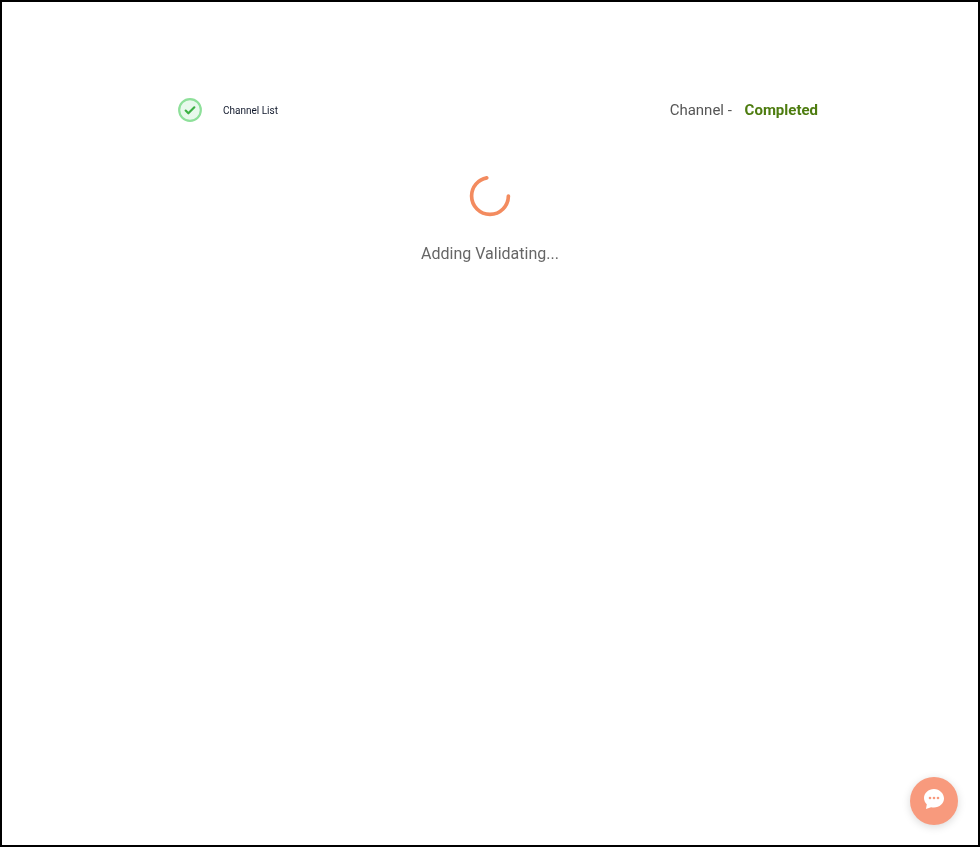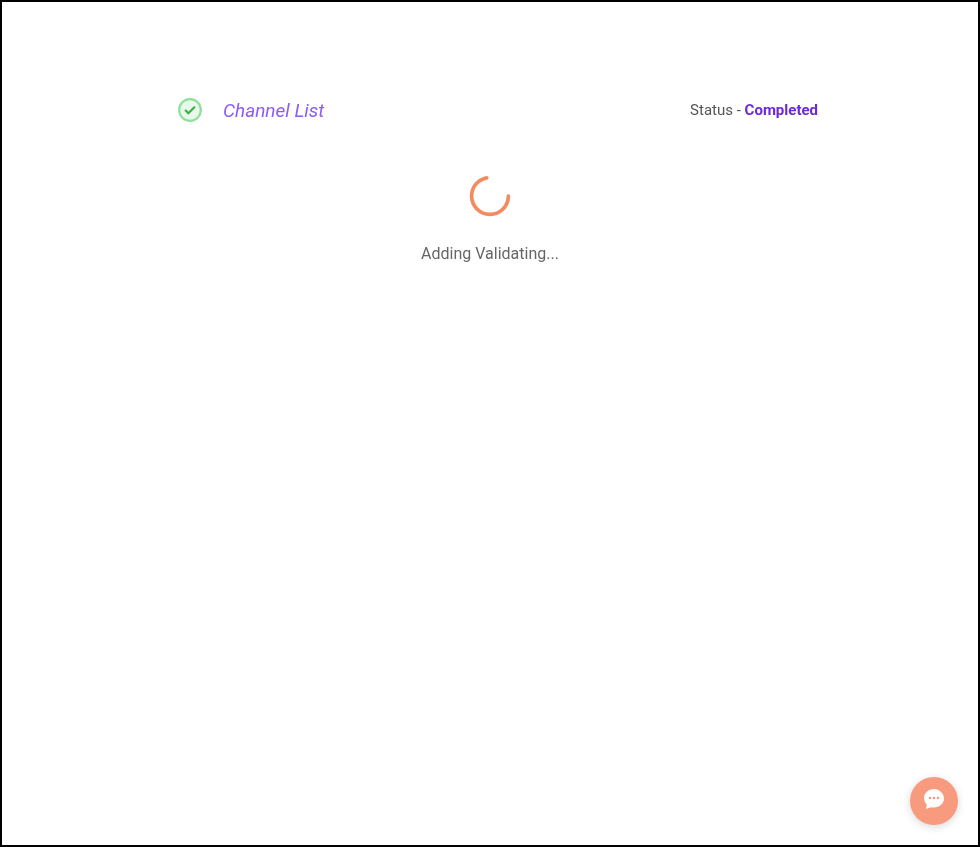--- a/index.html
+++ b/index.html
@@ -41,31 +41,31 @@
       height: 26px;
       display: flex;
       align-items: center;
       justify-content: center;
     }
     .check-icon svg {
       width: 26px;
       height: 26px;
     }
     .item-label {
-      font-size: 19px;
-      color: #8b5cf6;
-      font-style: italic;
+      font-size: 10px;
+      color: #0f172a;
     }
     .status-right {
       font-size: 15px;
       color: #555;
     }
     .status-value {
-      color: #6d28d9;
+      color: #4d7c0f;
       font-weight: 700;
+      margin-left: 9px;
     }
     .loading-section {
       display: flex;
       flex-direction: column;
       align-items: center;
       margin-top: 20px;
     }
     .spinner {
       width: 46px;
       height: 46px;
@@ -108,21 +108,21 @@
     <div class="status-left">
       <span class="check-icon">
         <svg viewBox="0 0 24 24" fill="none" stroke="#3cb043" stroke-width="2">
           <circle cx="12" cy="12" r="10" stroke="#8ee09a" fill="#e8f9ec"></circle>
           <path d="M8 12.5l2.5 2.5L16 9.5" stroke="#3cb043" stroke-width="2" fill="none" stroke-linecap="round" stroke-linejoin="round"></path>
         </svg>
       </span>
       <span class="item-label">Channel List</span>
     </div>
     <div class="status-right">
-      <span>Status - </span><span class="status-value">Completed</span>
+      <span>Channel - </span><span class="status-value">Completed</span>
     </div>
   </div>
 
   <div class="loading-section">
     <div class="spinner">
       <svg viewBox="0 0 50 50">
         <circle cx="25" cy="25" r="20" fill="none" stroke="#f38b5f" stroke-width="4" stroke-linecap="round" stroke-dasharray="90 40"></circle>
       </svg>
     </div>
     <div class="loading-text">Adding Validating...</div>

